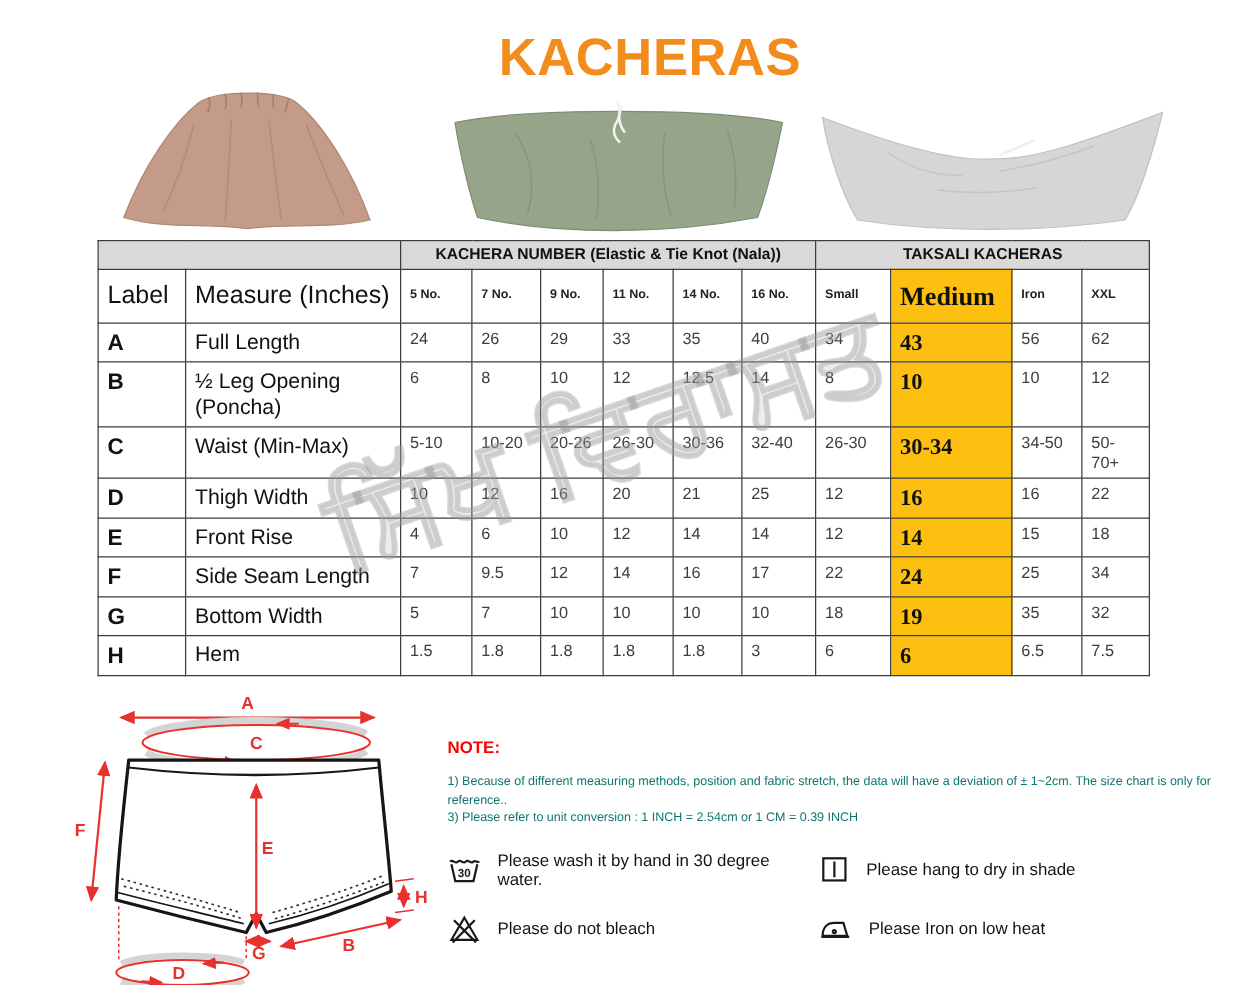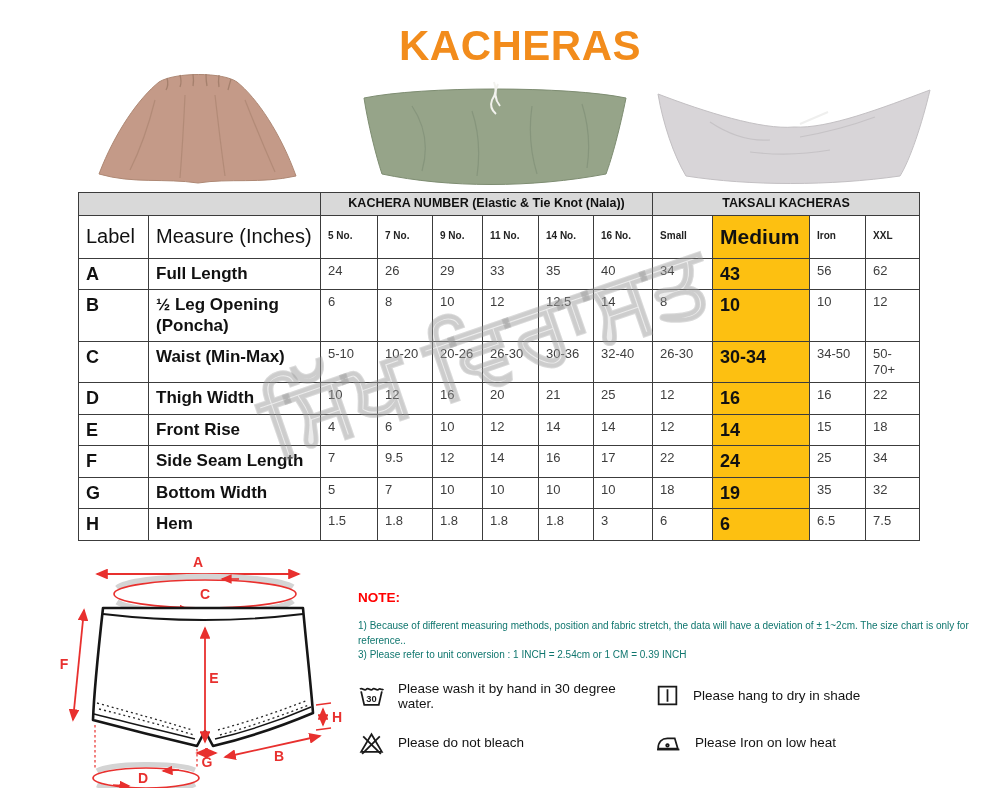--- a/index.html
+++ b/index.html
@@ -25,23 +25,23 @@
              width:841px;background:#fff;}
   table.size th, table.size td{border:1.5px solid #3c3c3c;padding:4px 7px;vertical-align:top;
              text-align:left;line-height:1.25;}
   tr.group-row th{background:#D9D9D9;font-size:12.5px;font-weight:bold;text-align:center;
              padding:3px 2px;color:#111;}
   tr.col-row th{height:34px;vertical-align:middle;}
   th.h-big{font-size:20px;font-weight:normal;}
   th.h-num{font-size:10px;font-weight:bold;color:#222;}
   th.h-med{font-size:21px;font-weight:bold;padding-left:11px;}
   td.c0{font-size:18px;font-weight:bold;padding-left:9px;}
-  td.c1{font-size:17px;font-weight:bold;}
+  td.c1{font-size:17px;font-weight:normal;}
   td.val{font-size:13px;color:#3d3d3d;padding-top:6px;}
-  .hl{background:#FDC011;}
+  .hl{background:#FDC011;font-family:Liberation Serif, serif;}
   td.hl{font-size:18px;font-weight:bold;color:#111;padding-left:11px;padding-top:5px;}
 
   
   .diagram{position:absolute;left:55px;top:552px;width:300px;height:248px;}
   .dim-label{font-size:14px;font-weight:bold;fill:#E8302E;text-anchor:middle;
              font-family:"Liberation Sans",sans-serif;}
 
   
   .notes{position:absolute;left:358px;top:590px;width:632px;}
   .note-heading{color:#FF0000;font-weight:bold;font-size:13.5px;margin:0 0 14px 0;}

